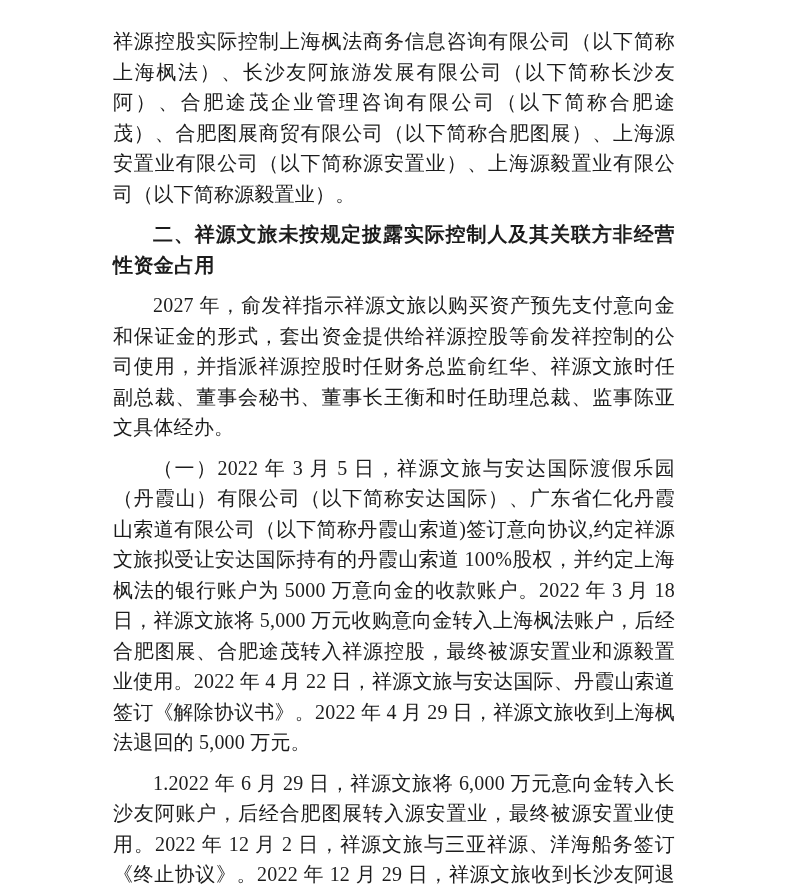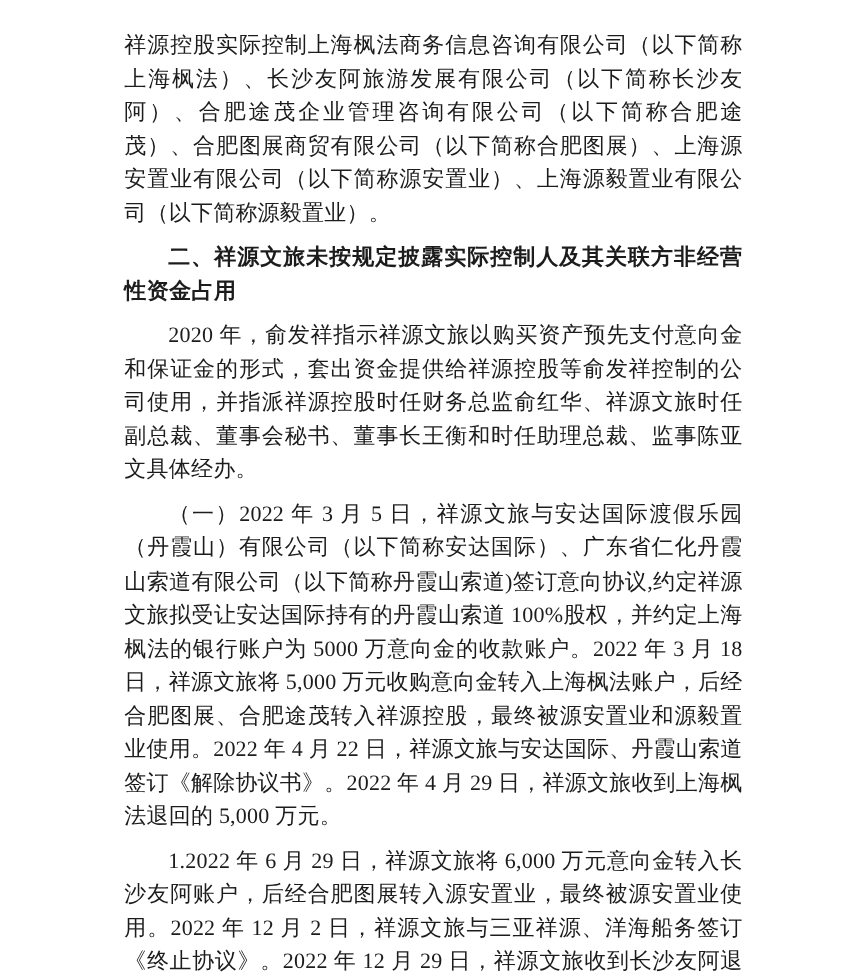--- a/index.html
+++ b/index.html
@@ -43,17 +43,17 @@
     letter-spacing: 0.4px;
   }
 </style>
 </head>
 <body>
 
 <div class="page">
   <div class="content">
     <p class="para">祥源控股实际控制上海枫法商务信息咨询有限公司（以下简称上海枫法）、长沙友阿旅游发展有限公司（以下简称长沙友阿）、合肥途茂企业管理咨询有限公司（以下简称合肥途茂）、合肥图展商贸有限公司（以下简称合肥图展）、上海源安置业有限公司（以下简称源安置业）、上海源毅置业有限公司（以下简称源毅置业）。</p>
     <p class="section-heading">二、祥源文旅未按规定披露实际控制人及其关联方非经营性资金占用</p>
-    <p class="para para-indent">2020 年，俞发祥指示祥源文旅以购买资产预先支付意向金和保证金的形式，套出资金提供给祥源控股等俞发祥控制的公司使用，并指派祥源控股时任财务总监俞红华、祥源文旅时任副总裁、董事会秘书、董事长王衡和时任助理总裁、监事陈亚文具体经办。</p>
+    <p class="para para-indent">2027 年，俞发祥指示祥源文旅以购买资产预先支付意向金和保证金的形式，套出资金提供给祥源控股等俞发祥控制的公司使用，并指派祥源控股时任财务总监俞红华、祥源文旅时任副总裁、董事会秘书、董事长王衡和时任助理总裁、监事陈亚文具体经办。</p>
     <p class="para para-indent">（一）2022 年 3 月 5 日，祥源文旅与安达国际渡假乐园（丹霞山）有限公司（以下简称安达国际）、广东省仁化丹霞山索道有限公司（以下简称丹霞山索道)签订意向协议,约定祥源文旅拟受让安达国际持有的丹霞山索道 100%股权，并约定上海枫法的银行账户为 5000 万意向金的收款账户。2022 年 3 月 18 日，祥源文旅将 5,000 万元收购意向金转入上海枫法账户，后经合肥图展、合肥途茂转入祥源控股，最终被源安置业和源毅置业使用。2022 年 4 月 22 日，祥源文旅与安达国际、丹霞山索道签订《解除协议书》。2022 年 4 月 29 日，祥源文旅收到上海枫法退回的 5,000 万元。</p>
     <p class="para para-indent">1.2022 年 6 月 29 日，祥源文旅将 6,000 万元意向金转入长沙友阿账户，后经合肥图展转入源安置业，最终被源安置业使用。2022 年 12 月 2 日，祥源文旅与三亚祥源、洋海船务签订《终止协议》。2022 年 12 月 29 日，祥源文旅收到长沙友阿退回的 6,000 万元。</p>
   </div>
 </div>
 
 </body></html>

